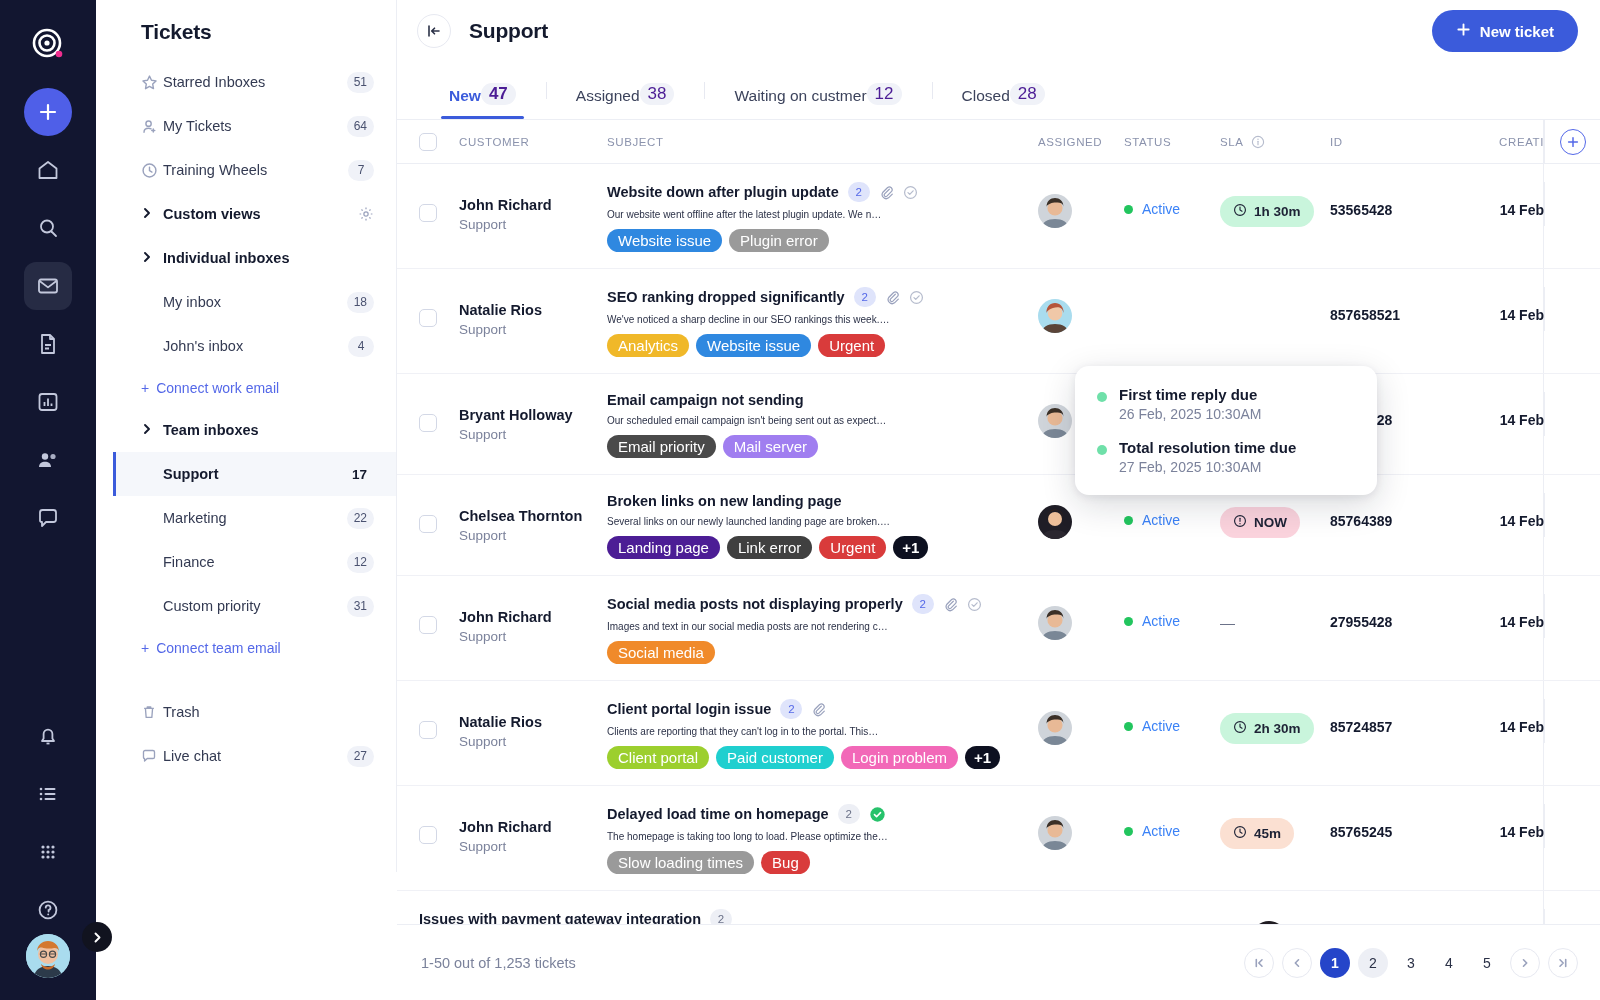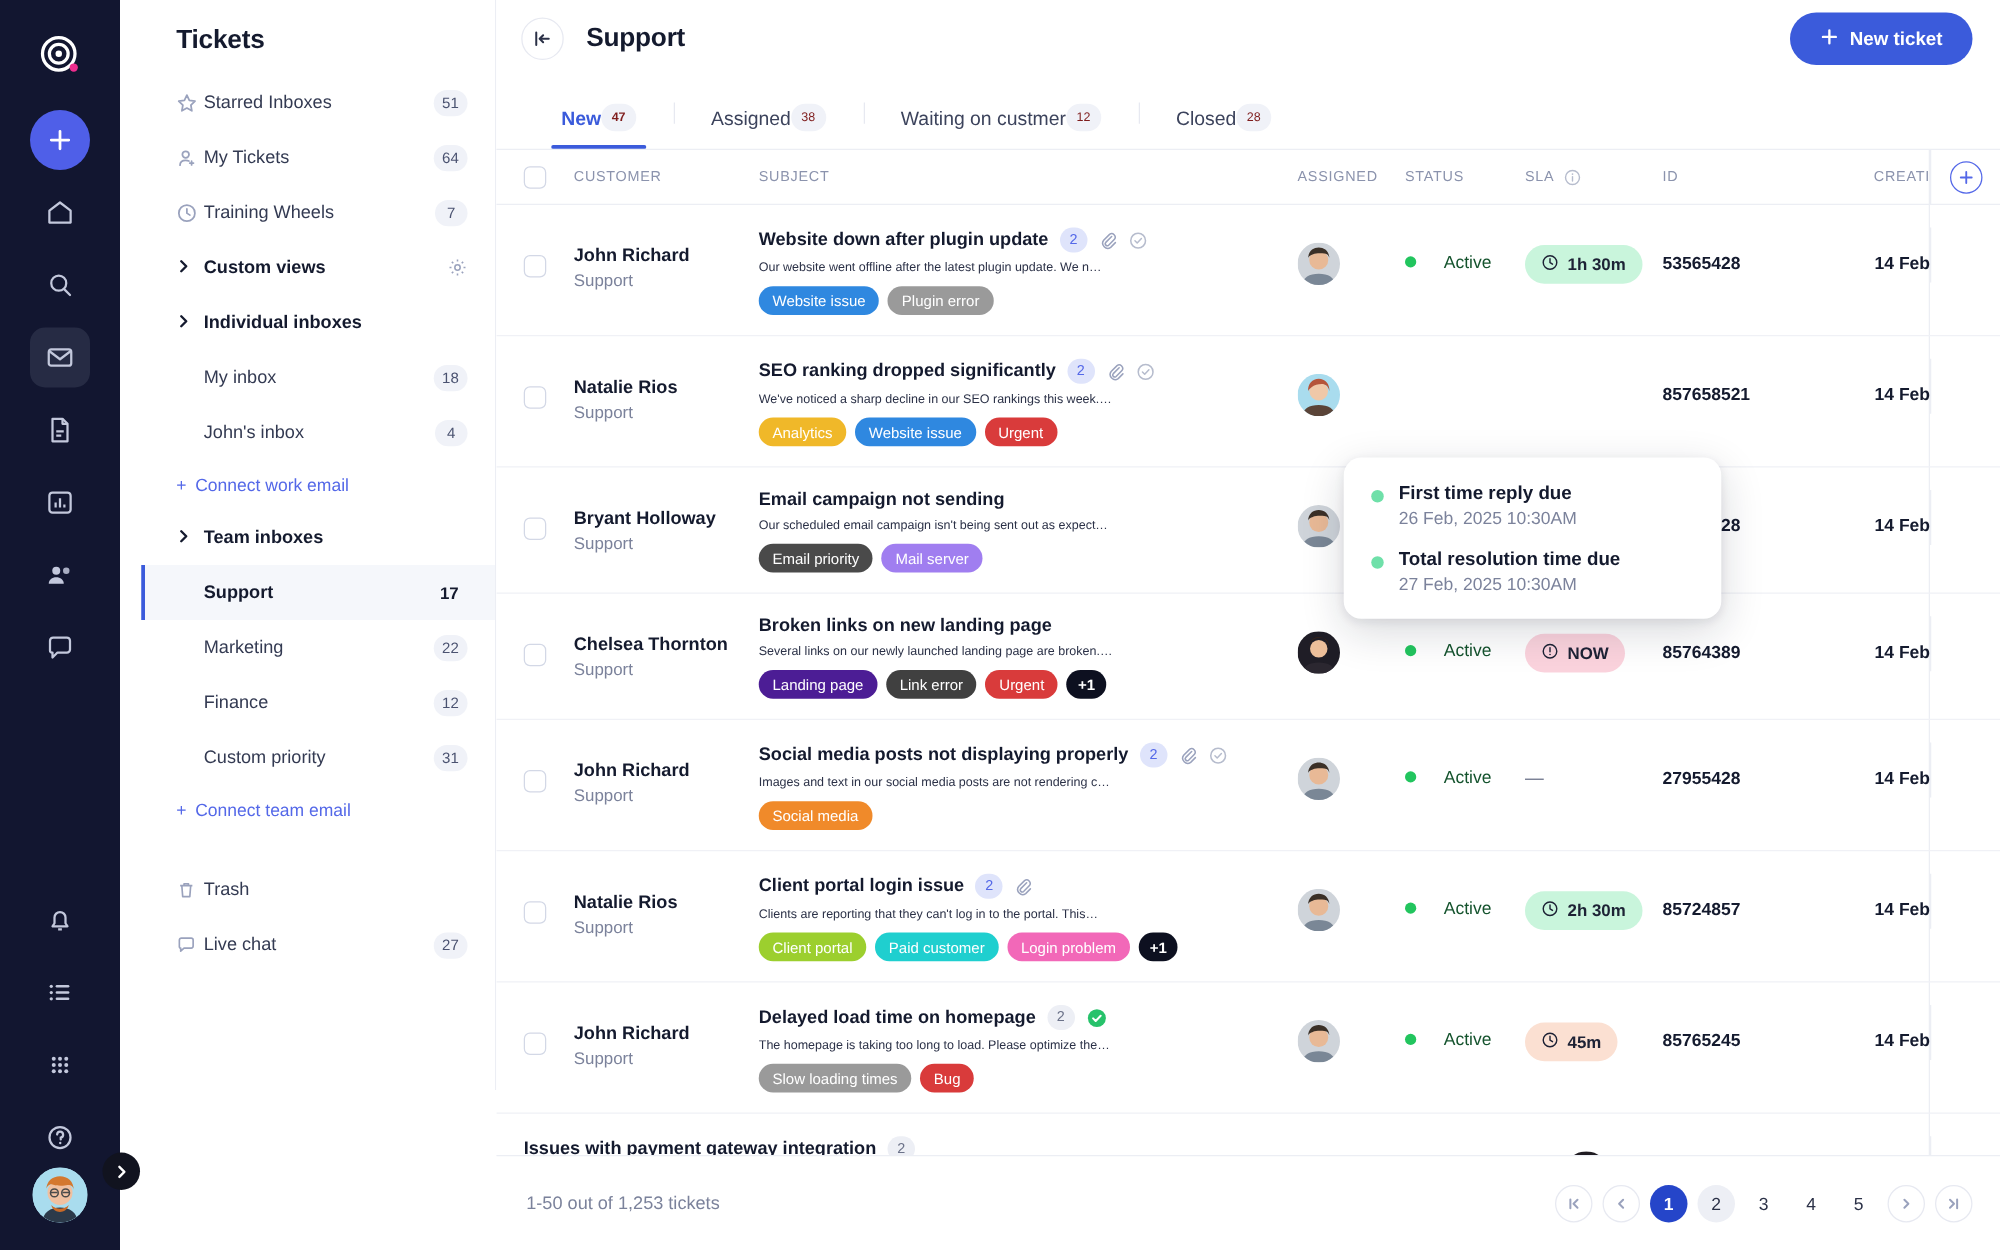--- a/index.html
+++ b/index.html
@@ -89,22 +89,22 @@
   .tabs { height: 58px; display: flex; align-items: flex-end; padding-left: 22px; border-bottom: 1px solid #eceef4; }
   .tab {
     display: flex; align-items: center; height: 100%; padding: 0 30px;
     font-size: 15.5px; color: #3c435c; cursor: pointer; position: relative; padding-bottom: 14px;
     align-items: flex-end;
   }
   .tab + .tab::before {
     content: ""; position: absolute; left: 0; top: 20px; bottom: 20px; width: 1px; background: #e7e9f1;
   }
   .tab .badge {
-    background: #f0f2f8; color: #7f1d1d; border-radius: 11px; min-width: 28px; height: 22px;
-    font-size: 10px; display: flex; align-items: center; justify-content: center; padding: 0 8px;
+    background: #f0f2f8; color: #4c1d95; border-radius: 11px; min-width: 28px; height: 22px;
+    font-size: 17px; display: flex; align-items: center; justify-content: center; padding: 0 8px;
   }
   .tab.active { color: #3b5bdb; font-weight: 700; }
   .tab.active::after {
     content: ""; position: absolute; left: 22px; right: 22px; bottom: 0; height: 3px; background: #3b5bdb;
     border-radius: 2px;
   }
 
   
   .tablewrap { position: relative; height: 838px; }
   .thead {
@@ -143,26 +143,26 @@
   .subj .t2 { font-size: 10px; color: #2b3147; margin-top: 7px; white-space: nowrap; overflow: hidden; text-overflow: ellipsis; max-width: 392px; }
   .cntb {
     background: #dfe4fb; color: #5468e8; border-radius: 10px; min-width: 22px; height: 20px;
     font-size: 11.5px; display: inline-flex; align-items: center; justify-content: center; padding: 0 6px;
   }
   .clipi { color: #9aa2bd; display: inline-flex; }
   .chki  { color: #b6bccd; display: inline-flex; }
   .chki.green { color: #27c26b; }
   .tags { display: flex; align-items: center; gap: 7px; margin-top: 9px; flex-wrap: wrap; }
   .tag {
-    height: 23px; border-radius: 12px; padding: 0 11px; font-size: 12px; color: #fff;
+    height: 23px; border-radius: 12px; padding: 0 11px; font-size: 15px; color: #fff;
     display: inline-flex; align-items: center; white-space: nowrap;
   }
   .tag.more { background: #0d1020; font-weight: 700; padding: 0 9px; }
   .av { width: 34px; height: 34px; border-radius: 50%; overflow: hidden; margin-top: 12px; position: relative; }
-  .status { display: flex; align-items: center; gap: 22px; margin-top: 19px; font-size: 14px; color: #14532d; }
+  .status { display: flex; align-items: center; gap: 9px; margin-top: 19px; font-size: 14px; color: #3b82f6; }
   .dot { width: 9px; height: 9px; border-radius: 50%; background: #22c55e; }
   .sla { margin-top: 14px; }
   .pill {
     display: inline-flex; align-items: center; gap: 7px; height: 31px; border-radius: 16px;
     padding: 0 13px; font-size: 13.5px; font-weight: 700; color: #1d2235;
   }
   .pill.green { background: #c9f5dc; }
   .pill.orange { background: #fbe0d2; }
   .pill.red { background: #fbd3dd; }
   .dash { margin-top: 20px; color: #6b7289; font-size: 15px; }

